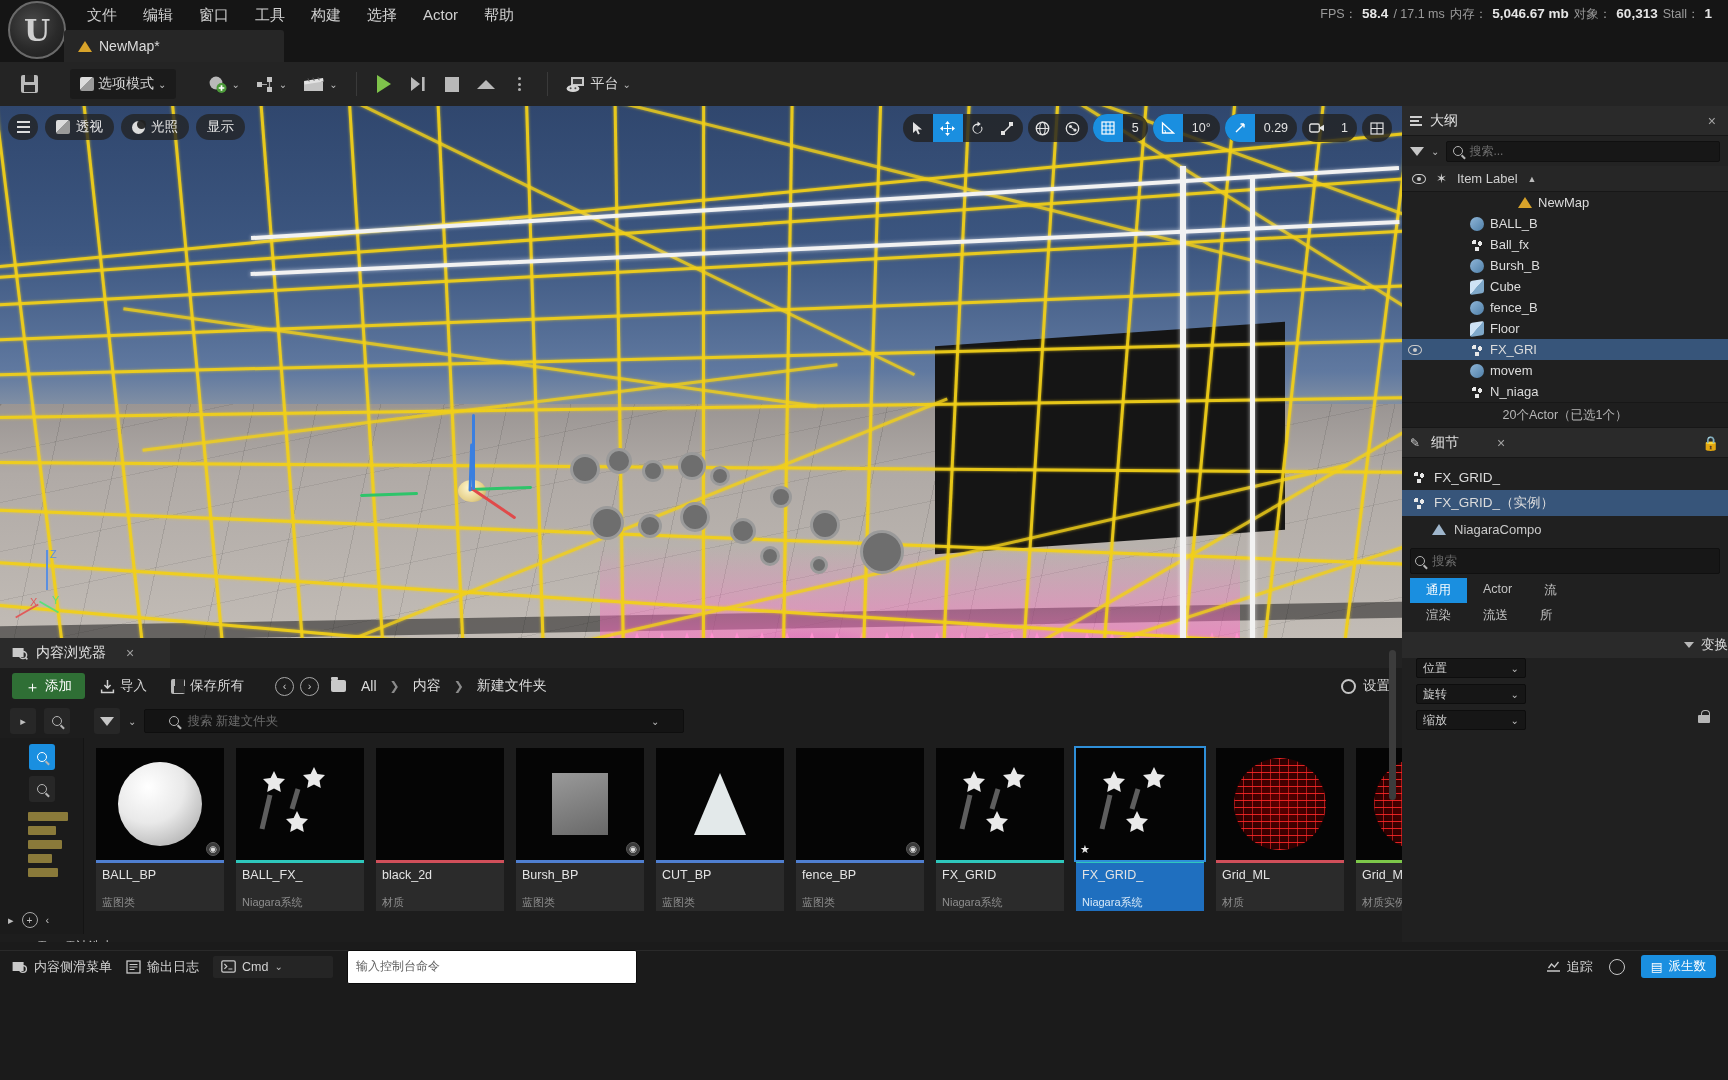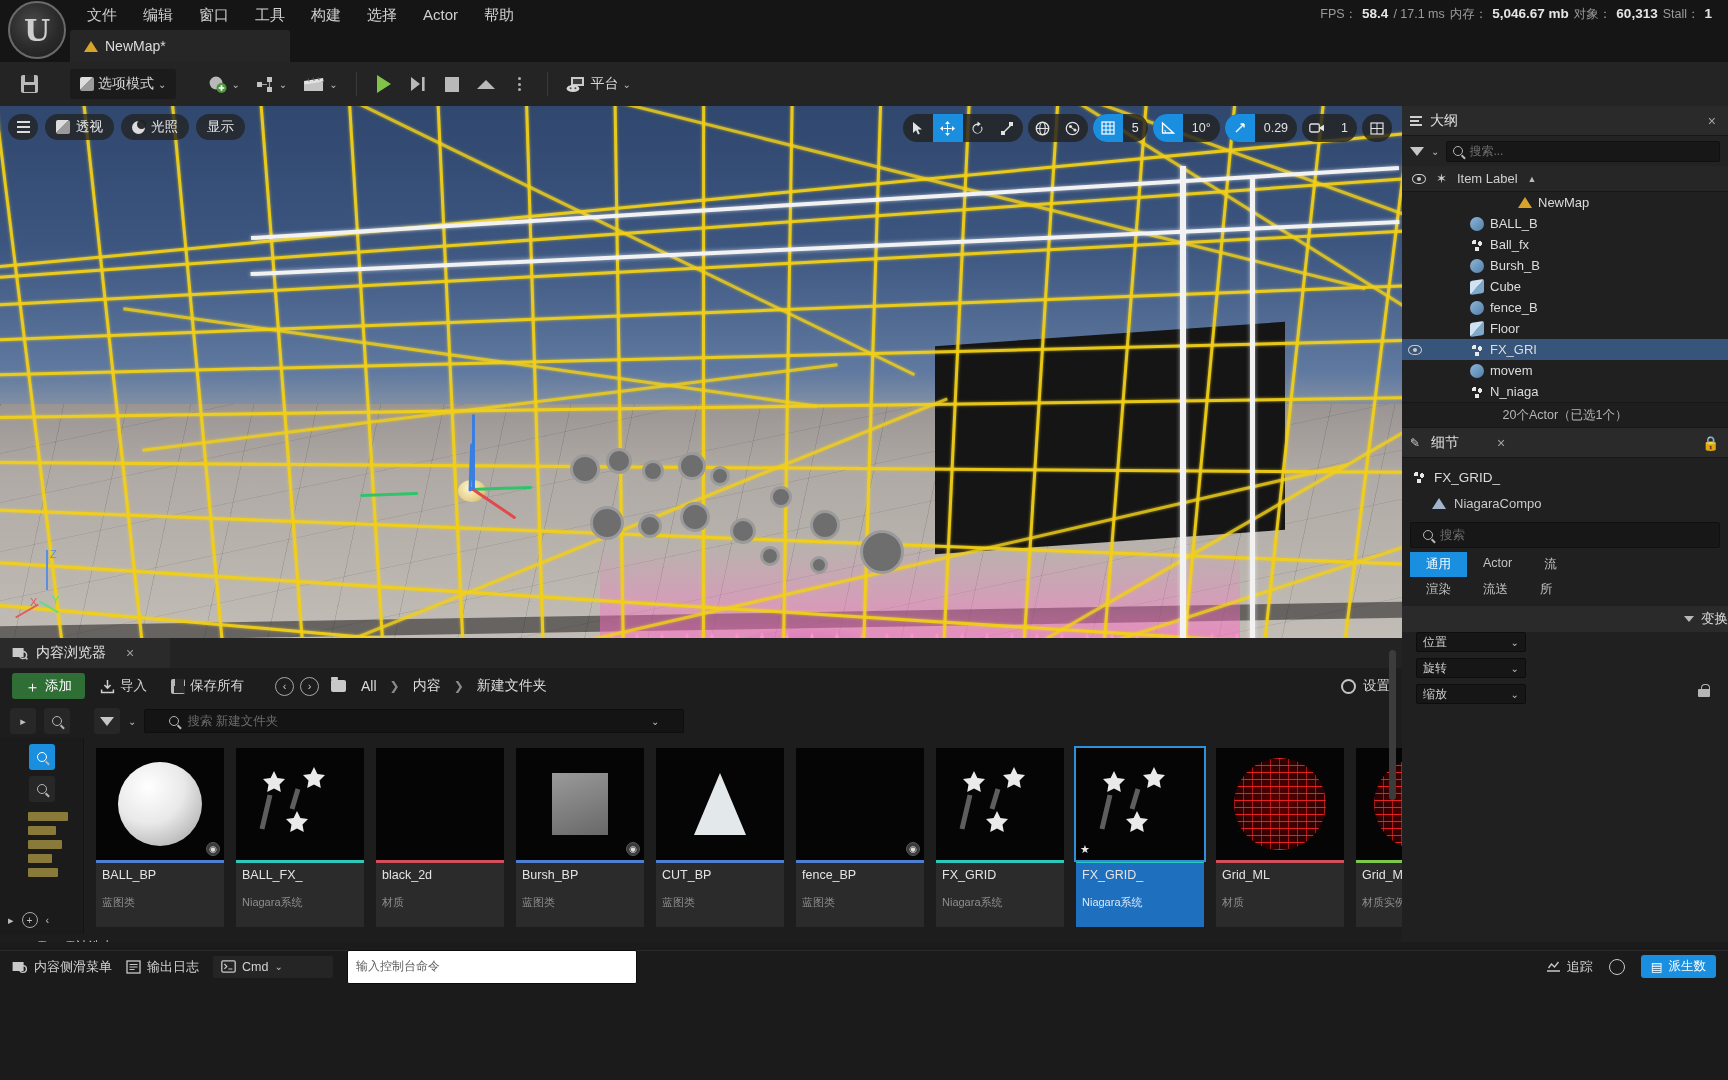--- a/index.html
+++ b/index.html
@@ -27,21 +27,21 @@
   .menu-item {
     padding: 4px 13px; font-size: 15px; color: #cfcfcf; cursor: default; line-height: 22px;
   }
   .perf {
     position: absolute; right: 16px; top: 6px; font-size: 12.5px; color: #9a9a9a;
     display: flex; gap: 5px; align-items: baseline; white-space: nowrap;
   }
   .perf b { color: #e6e6e6; font-weight: bold; font-size: 13.5px; }
 
   
-  .tabbar { position: absolute; left: 70px; top: 30px; height: 32px; display: flex; }
+  .tabbar { position: absolute; left: 64px; top: 30px; height: 32px; display: flex; }
   .maptab {
     display: flex; align-items: center; gap: 7px; padding: 0 22px 0 14px;
     background: #262626; height: 32px; font-size: 14px; color: #dcdcdc;
     border-top-left-radius: 3px; border-top-right-radius: 3px; min-width: 220px;
   }
   .tri-icon { width: 0; height: 0; border-left: 7px solid transparent; border-right: 7px solid transparent; border-bottom: 11px solid #d8a32a; }
 
   
   .toolbar {
     position: absolute; left: 0; top: 62px; width: 1728px; height: 44px;
@@ -163,21 +163,21 @@
   .ico-map { width:0;height:0;border-left:7px solid transparent;border-right:7px solid transparent;border-bottom:11px solid #d8a32a;}
 
   .actorcount { height:26px; display:flex; align-items:center; justify-content:center;
     font-size:12.5px; color:#b6b6b6; background:#1e1e1e; border-top:1px solid #171717; border-bottom:1px solid #171717;}
 
   .det-item { height:26px; display:flex; align-items:center; gap:8px; padding-left:10px; font-size:13.5px; color:#dcdcdc; }
   .det-item.sel { background:#37557a; }
   .det-sub { padding-left:30px; font-size:13px; color:#cacaca; }
 
   .det-srch { height:26px; margin:6px 8px 4px 8px; background:#171717; border:1px solid #101010; border-radius:2px;
-    display:flex; align-items:center; gap:7px; padding:0 12px; font-size:12.5px; color:#6b6b6b; }
+    display:flex; align-items:center; gap:7px; padding:0 4px; font-size:12.5px; color:#6b6b6b; }
   .tabsrow { display:flex; gap:0; padding:0 8px; font-size:12.5px; }
   .dtab { padding:4px 16px; color:#c2c2c2; }
   .dtab.on { background:#1a8fe0; color:#fff; }
   .section-hd { height:26px; display:flex; align-items:center; gap:7px; padding-left:8px; font-size:13.5px; color:#dcdcdc; background:#2a2a2a; margin-top:4px;justify-content:flex-end;}
   .tri-dn { width:0;height:0;border-left:5px solid transparent;border-right:5px solid transparent;border-top:6px solid #b8b8b8;}
   .proprow { height:26px; display:flex; align-items:flex-start; gap:8px; padding-left:14px; font-size:13px; color:#d2d2d2;}
   .combo { width:110px; height:20px; background:#161616; border:1px solid #0d0d0d; border-radius:2px;
     display:flex; align-items:center; justify-content:space-between; padding:0 6px; font-size:12px; color:#d0d0d0;}
   .lock { width:12px;height:13px; margin-left:auto; margin-right:18px; position:relative;}
   .lock:after{content:"";position:absolute;bottom:0;left:0;width:12px;height:8px;background:#b5b5b5;border-radius:1px;}
@@ -207,21 +207,21 @@
   .cb-side { width:84px; background:#1b1b1b; border-right:1px solid #141414; position:relative; }
   .side-sq { width:26px;height:26px;background:#1a8fe0;border-radius:3px;margin:6px auto;display:flex;align-items:center;justify-content:center;}
   .side-tree { position:absolute; left:28px; top:74px; width:40px; }
   .side-tree i { display:block; height:9px; margin-bottom:5px; background:#8a7a3a; border-radius:1px;}
 
   .tiles { flex:1; display:flex; gap:12px; padding:10px 12px 0 12px; overflow:hidden; position:relative;}
   .tile { width:128px; }
   .tile-img { width:128px; height:112px; background:#050505; position:relative; display:flex; align-items:center; justify-content:center; }
   .tile.sel .tile-img { outline:2px solid #2f8fd8; }
   .tile-bar { height:3px; }
-  .tile-meta { background:#2b2b2b; padding:5px 6px 3px 6px; height:64px; }
+  .tile-meta { background:#2b2b2b; padding:5px 6px 3px 6px; height:48px; }
   .tile.sel .tile-meta { background:#1f6fbf; }
   .tile-name { font-size:12.5px; color:#e4e4e4; white-space:nowrap; overflow:hidden; text-overflow:ellipsis;}
   .tile-type { font-size:11px; color:#8e8e8e; margin-top:13px;}
   .tile.sel .tile-type { color:#d7e9f8; }
   .badge { position:absolute; right:4px; bottom:4px; width:14px;height:14px;border-radius:50%;
     background:#3a3a3a; border:1px solid #555; color:#ddd; font-size:9px; display:flex;align-items:center;justify-content:center;}
   .star-badge { position:absolute; left:4px; bottom:4px; color:#e6e6e6; font-size:11px;}
   .sphere { width:84px;height:84px;border-radius:50%;background:radial-gradient(circle at 36% 30%, #ffffff 0%, #e9e9e9 45%, #9d9d9d 100%);}
   .grey-rect { width:56px;height:62px;background:linear-gradient(160deg,#9a9a9a,#686868);}
   .cone { width:0;height:0;border-left:26px solid transparent;border-right:26px solid transparent;border-bottom:62px solid #e3e9ea;}
@@ -670,20 +670,24 @@
       <span class="pencil-ico">✎</span>
       <span>细节</span>
       <span class="x" style="margin-left:26px;">×</span>
       <span style="margin-left:auto;color:#b5b5b5;">🔒</span>
     </div>
 
     <div class="det-item" style="margin-top:6px;">
       <span class="ico-sm ico-niagara"></span>
       <span>FX_GRID_</span>
     </div>
+    <div class="det-item sel">
+      <span class="ico-sm ico-niagara"></span>
+      <span>FX_GRID_（实例）</span>
+    </div>
     <div class="det-item det-sub">
       <span class="tri-icon" style="border-bottom-color:#9fb6cc;"></span>
       <span>NiagaraCompo</span>
     </div>
 
     <div class="det-srch">
       <span class="mag"></span>
       <span>搜索</span>
     </div>
 

